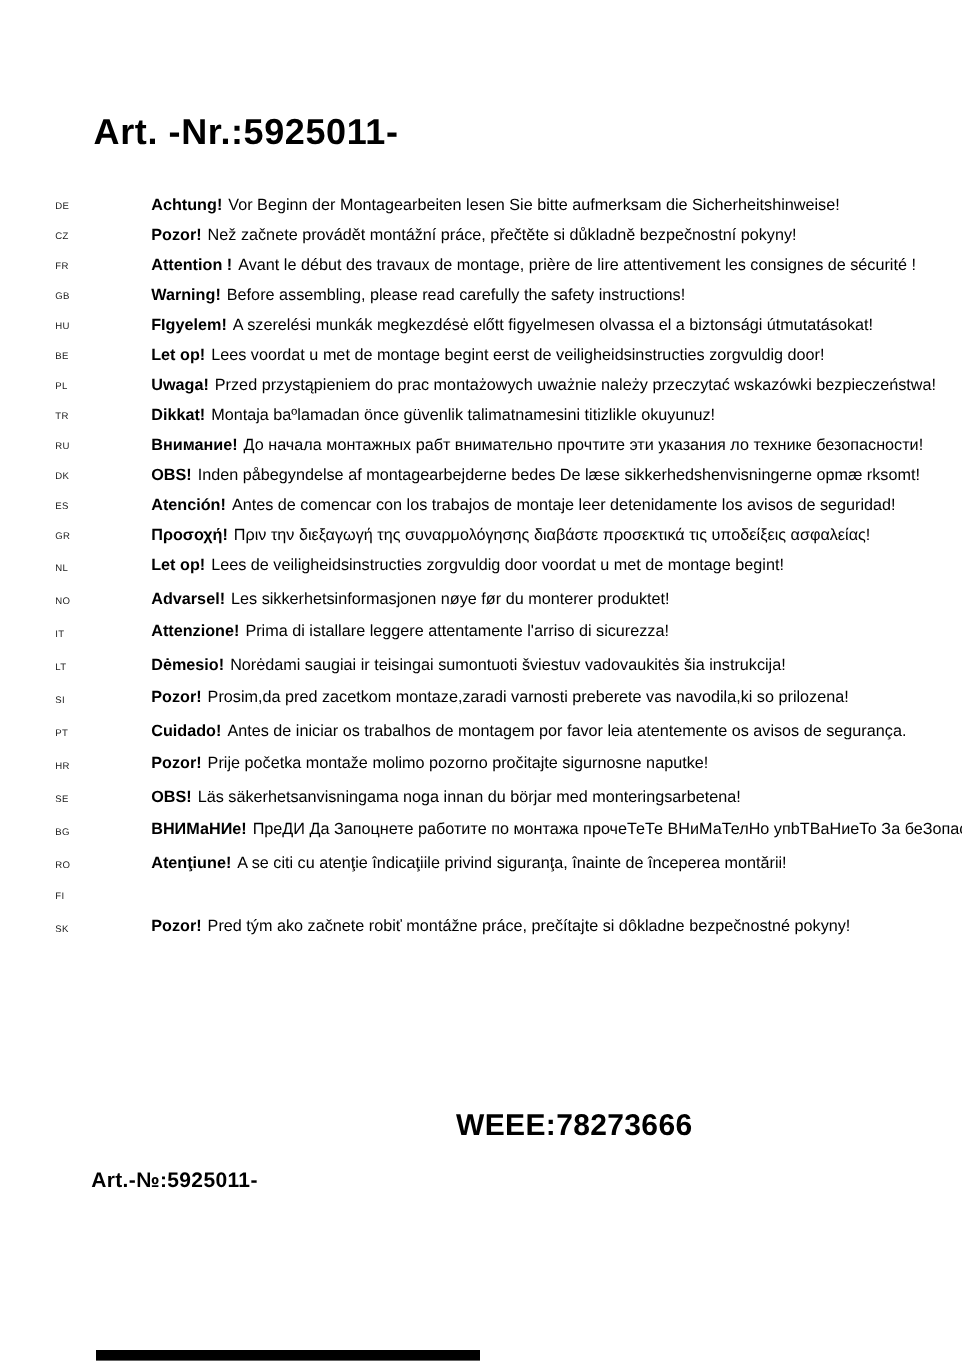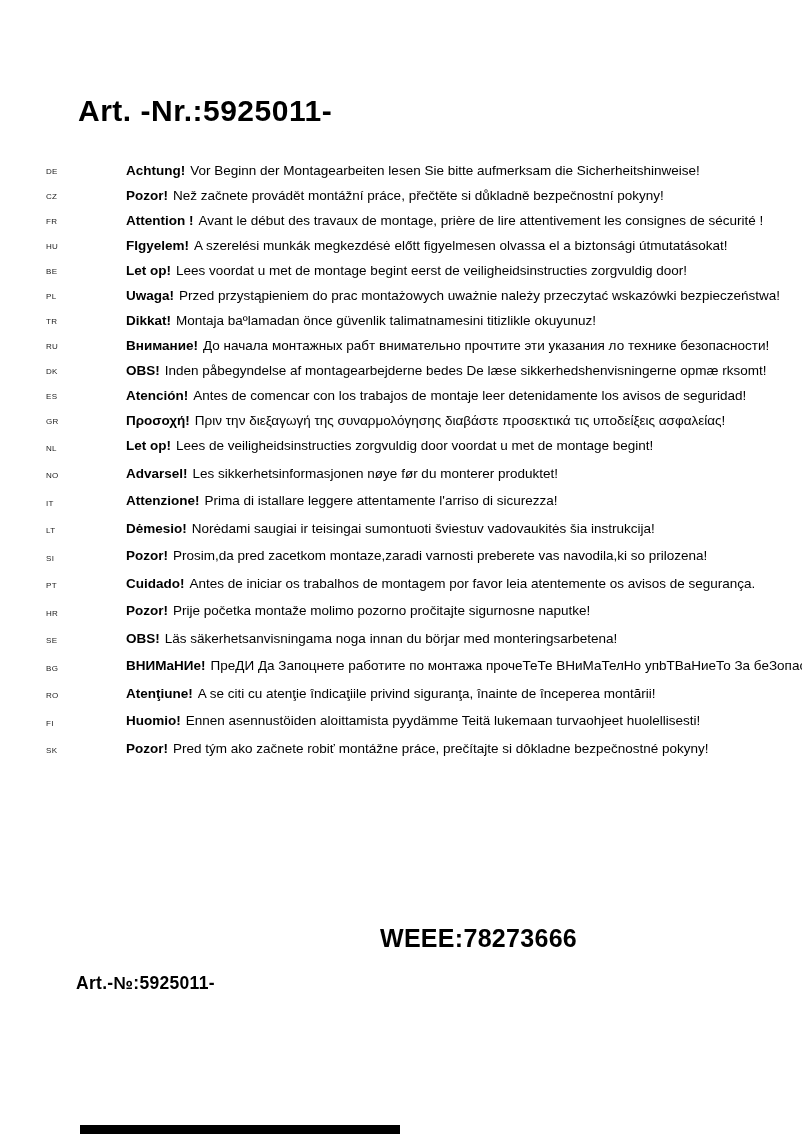--- a/index.html
+++ b/index.html
@@ -55,20 +55,24 @@
       <span class="code">DE</span>
       <span class="msg"><b class="lead">Achtung!</b><span>Vor Beginn der Montagearbeiten lesen Sie bitte aufmerksam die Sicherheitshinweise!</span></span>
     </div>
   <div class="row a">
       <span class="code">CZ</span>
       <span class="msg"><b class="lead">Pozor!</b><span>Než začnete provádět montážní práce, přečtěte si důkladně bezpečnostní pokyny!</span></span>
     </div>
   <div class="row a">
       <span class="code">FR</span>
       <span class="msg"><b class="lead">Attention !</b><span>Avant le début des travaux de montage, prière de lire attentivement les consignes de sécurité !</span></span>
+    </div>
+  <div class="row a">
+      <span class="code">GB</span>
+      <span class="msg"><b class="lead">Warning!</b><span>Before assembling, please read carefully the safety instructions!</span></span>
     </div>
   <div class="row a">
       <span class="code">HU</span>
       <span class="msg"><b class="lead">FIgyelem!</b><span>A szerelési munkák megkezdésė előtt figyelmesen olvassa el a biztonsági útmutatásokat!</span></span>
     </div>
   <div class="row a">
       <span class="code">BE</span>
       <span class="msg"><b class="lead">Let op!</b><span>Lees voordat u met de montage begint eerst de veiligheidsinstructies zorgvuldig door!</span></span>
     </div>
   <div class="row a">
@@ -130,21 +134,20 @@
   <div class="row b">
       <span class="code">BG</span>
       <span class="msg"><b class="lead">ВНИМаНИе!</b><span>ПреДИ Да Запоцнете работите по монтажа прочеТеТе ВНиМаТелНо упbТВаНиеТо За беЗопасНосТ!</span></span>
     </div>
   <div class="row b">
       <span class="code">RO</span>
       <span class="msg"><b class="lead">Atenţiune!</b><span>A se citi cu atenţie îndicaţiile privind siguranţa, înainte de începerea montării!</span></span>
     </div>
   <div class="row b">
       <span class="code">FI</span>
-      <span class="msg"><b class="lead">Huomio!</b><span>Ennen asennustöiden aloittamista pyydämme Teitä lukemaan turvaohjeet huolellisesti!</span></span>
     </div>
   <div class="row b">
       <span class="code">SK</span>
       <span class="msg"><b class="lead">Pozor!</b><span>Pred tým ako začnete robiť montážne práce, prečítajte si dôkladne bezpečnostné pokyny!</span></span>
     </div>
 </div>
 
 <div class="weee">WEEE:78273666</div>
 <div class="artno">Art.-№:5925011-</div>
 <div class="bottom-bar"></div>

